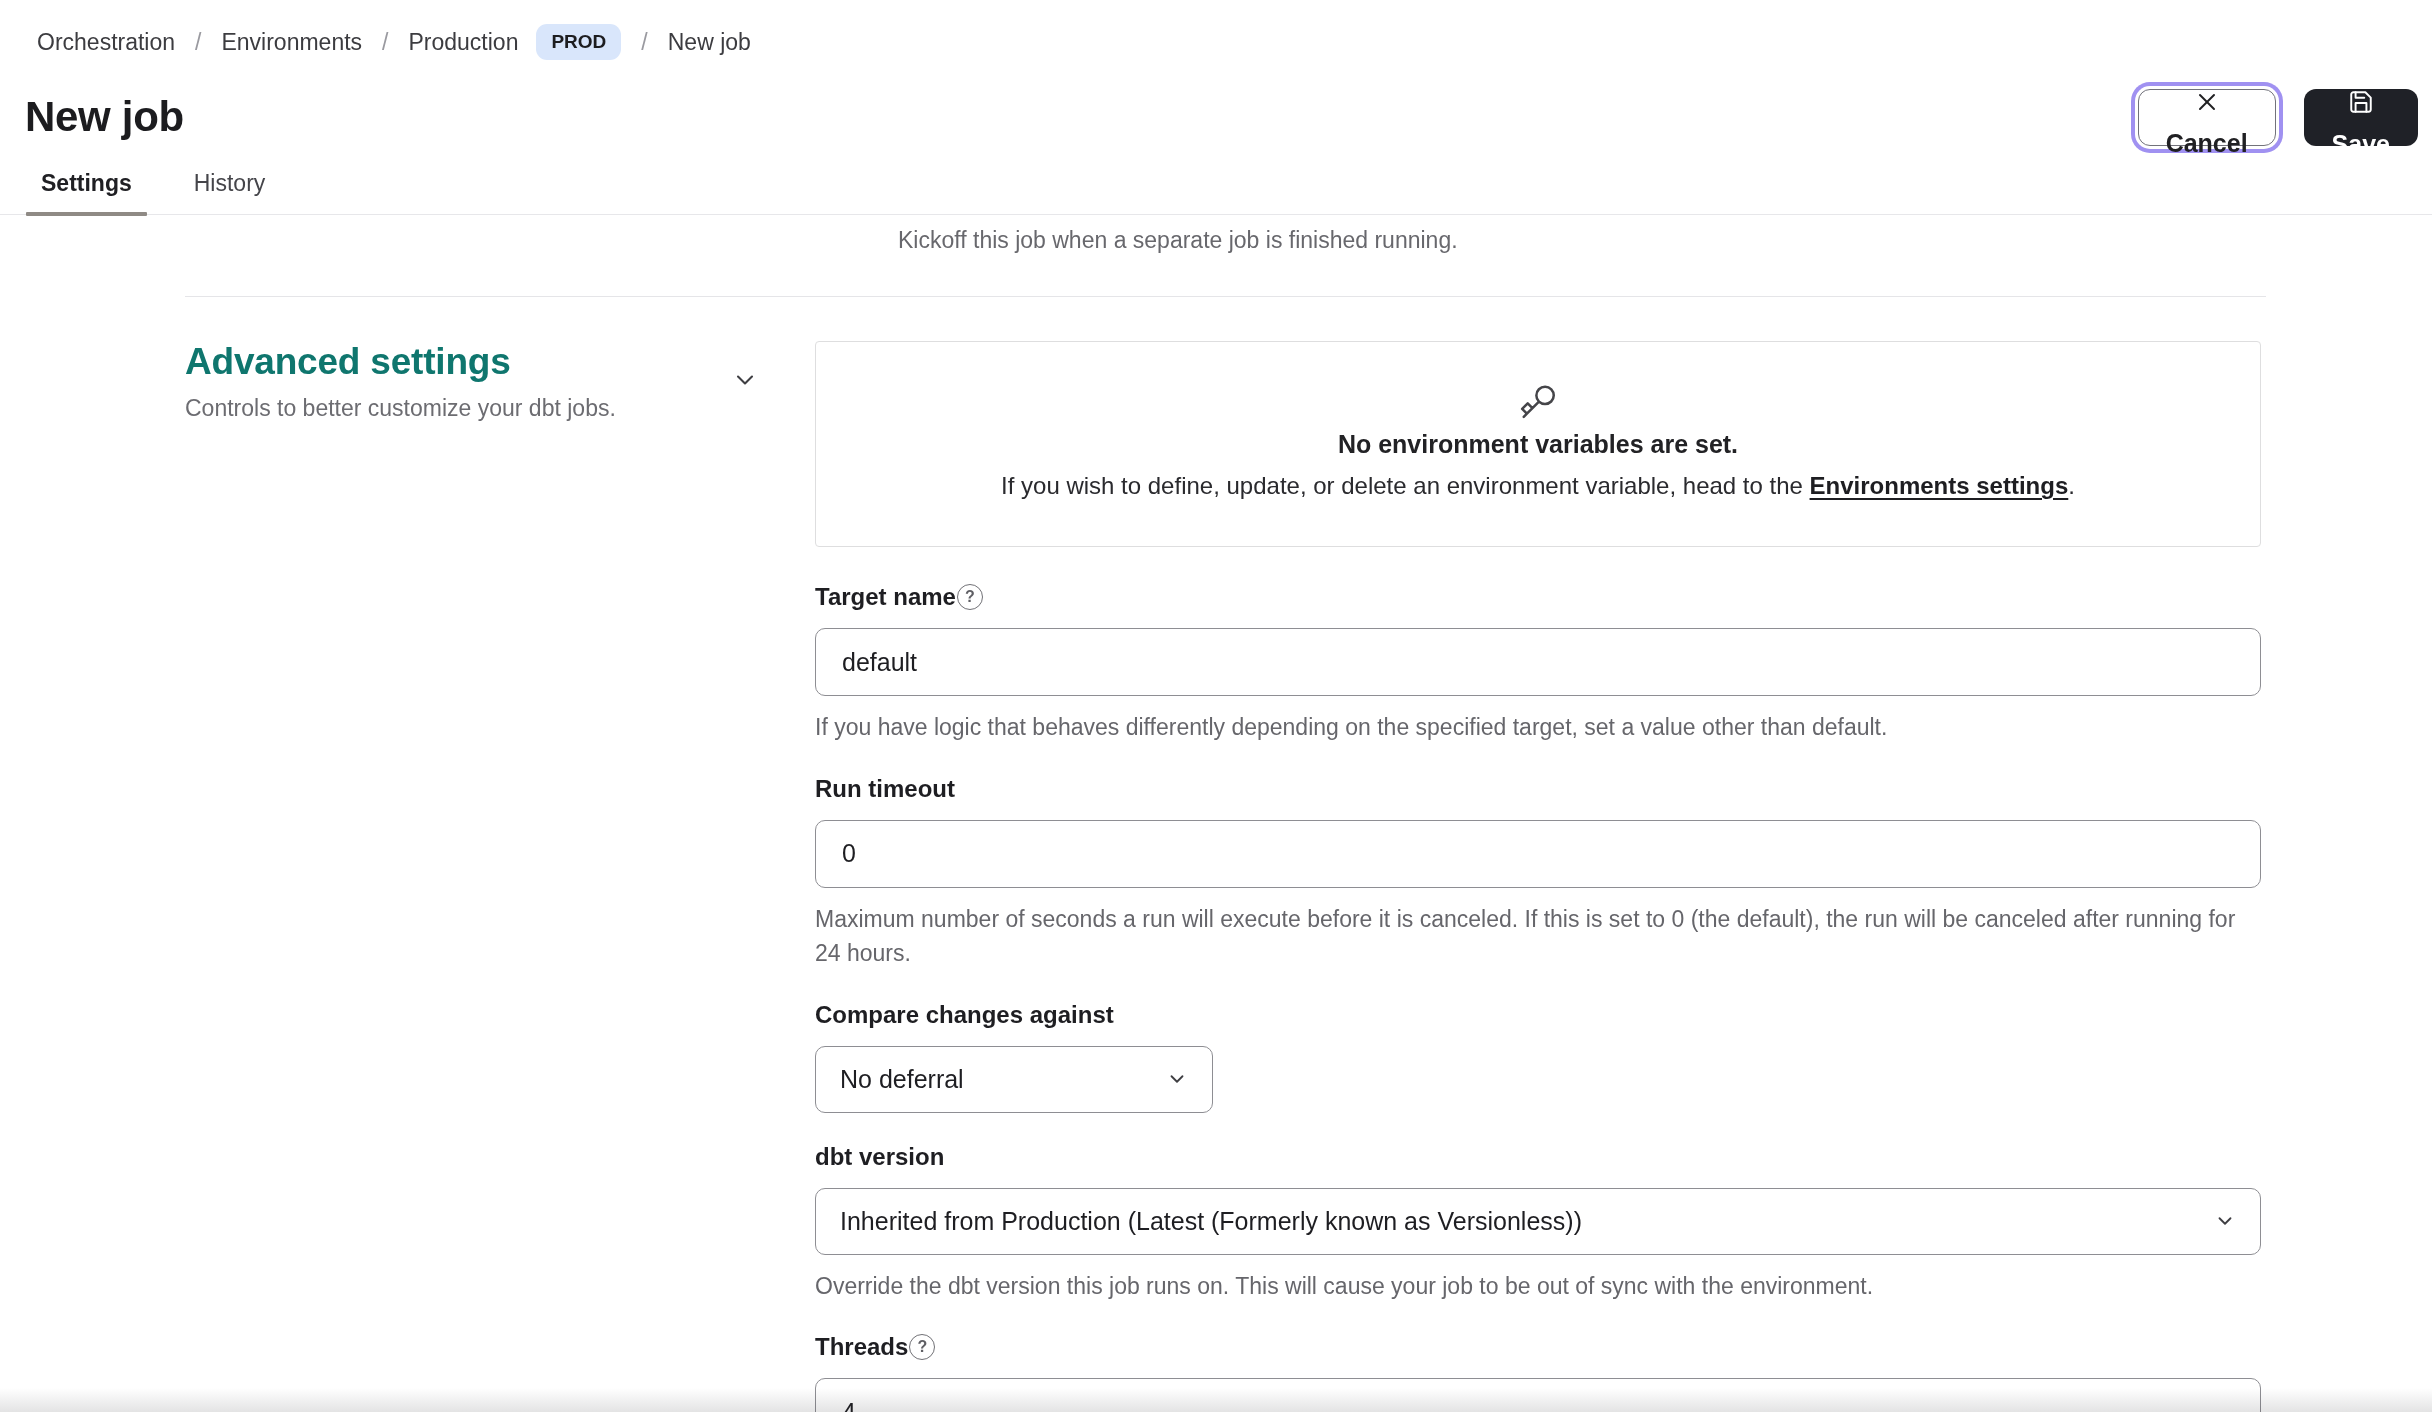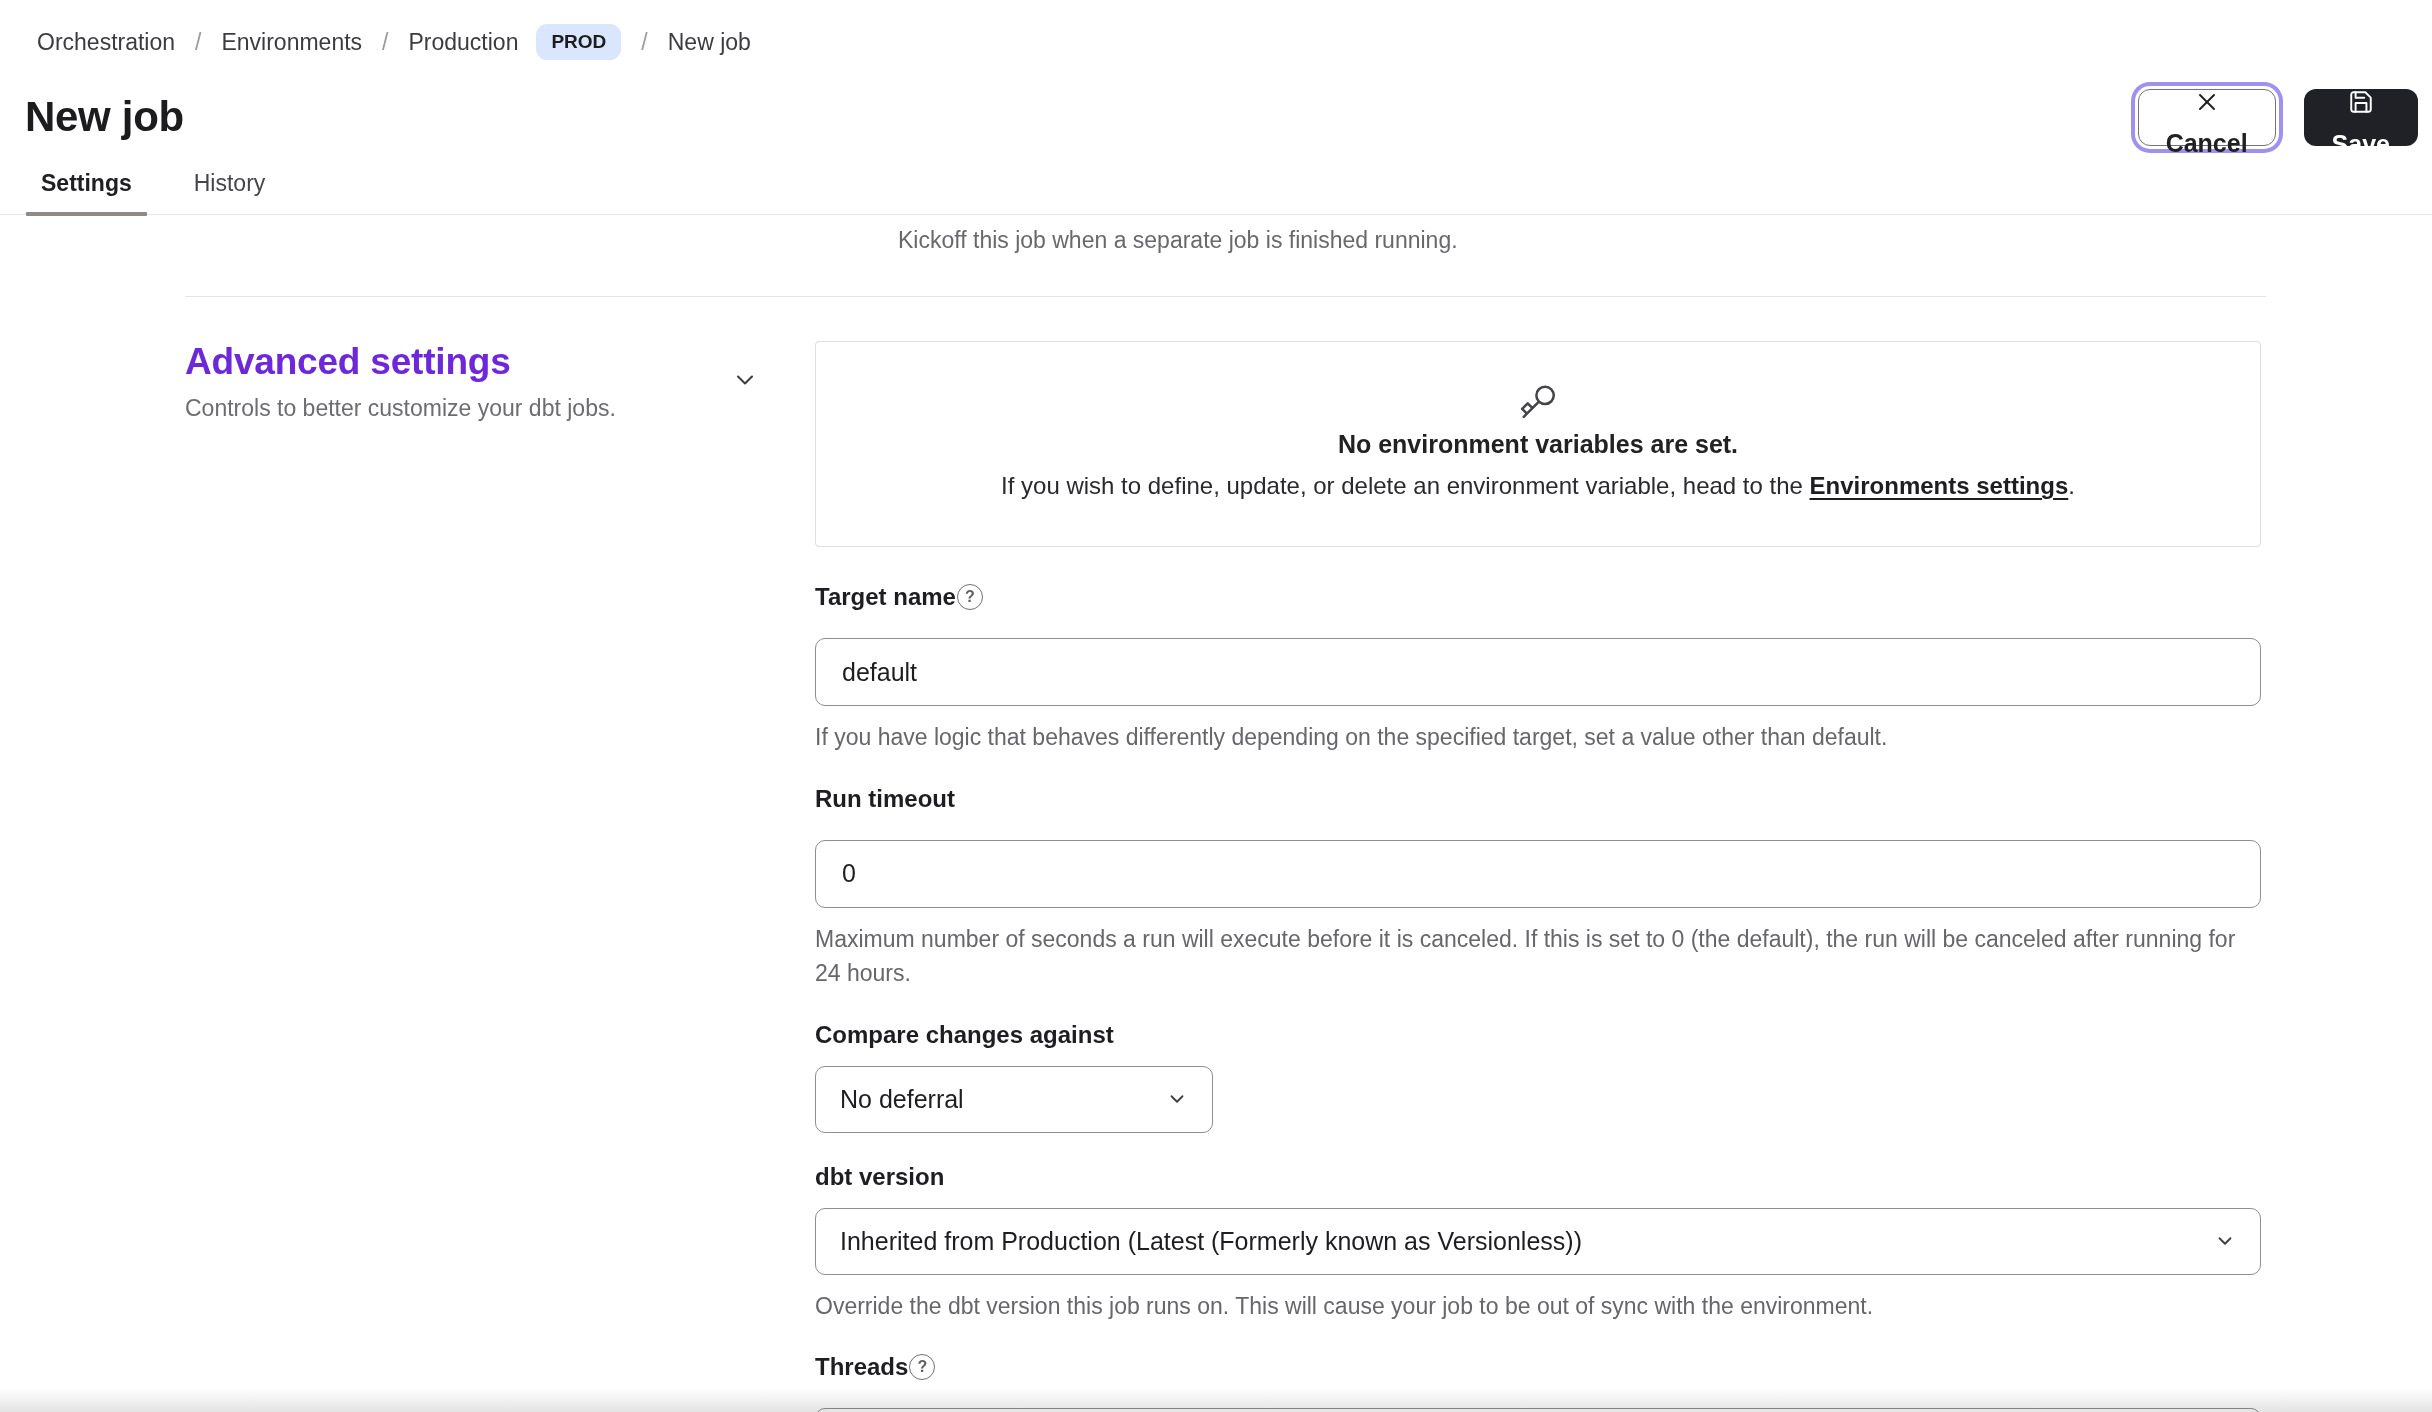--- a/index.html
+++ b/index.html
@@ -73,21 +73,21 @@
   
   .kickoff-note {
     margin: 12px 0 0 898px;
     font-size: 23px; color: #68686d;
   }
   .section-divider {
     margin: 42px 0 0 185px; width: 2081px; height: 1px; background: #e5e5e8;
   }
   .section-row { display: flex; margin-top: 44px; padding-left: 185px; }
   .section-left { width: 630px; flex: none; position: relative; }
-  .section-title { font-size: 37px; font-weight: 700; color: #6d28d9; letter-spacing: -0.2px; }
+  .section-title { font-size: 37px; font-weight: 700; color: #0f766e; letter-spacing: -0.2px; }
   .section-subtitle { margin-top: 12px; font-size: 23px; color: #6c6c71; }
   .collapse-toggle {
     position: absolute; top: 22px; right: 52px;
     width: 36px; height: 36px; display: flex; align-items: center; justify-content: center;
     cursor: pointer; background: transparent; border: none; color: #3e3e42;
   }
   .section-right { width: 1446px; flex: none; }
 
   
   .env-card {
@@ -105,21 +105,21 @@
     display: flex; align-items: center; gap: 1px;
     font-size: 24px; font-weight: 600; color: #1e1e22;
   }
   .help-icon {
     width: 26px; height: 26px; border: 1.8px solid #717176; border-radius: 50%;
     color: #5f5f64; font-size: 16px; font-weight: 700;
     display: inline-flex; align-items: center; justify-content: center;
     cursor: pointer;
   }
   .text-input {
-    display: block; width: 100%; height: 68px; margin-top: 27px;
+    display: block; width: 100%; height: 68px; margin-top: 17px;
     border: 1.6px solid #8e8e93; border-radius: 10px;
     padding: 12px 26px; font-size: 25px; color: #1e1e22;
     font-family: "Liberation Sans", sans-serif; background: #fff; outline: none;
   }
   .field-help {
     margin-top: 14px; font-size: 23px; line-height: 1.5; color: #66666b;
   }
   .select {
     display: flex; align-items: center; justify-content: space-between;
     height: 67px; margin-top: 17px; padding: 0 24px;

